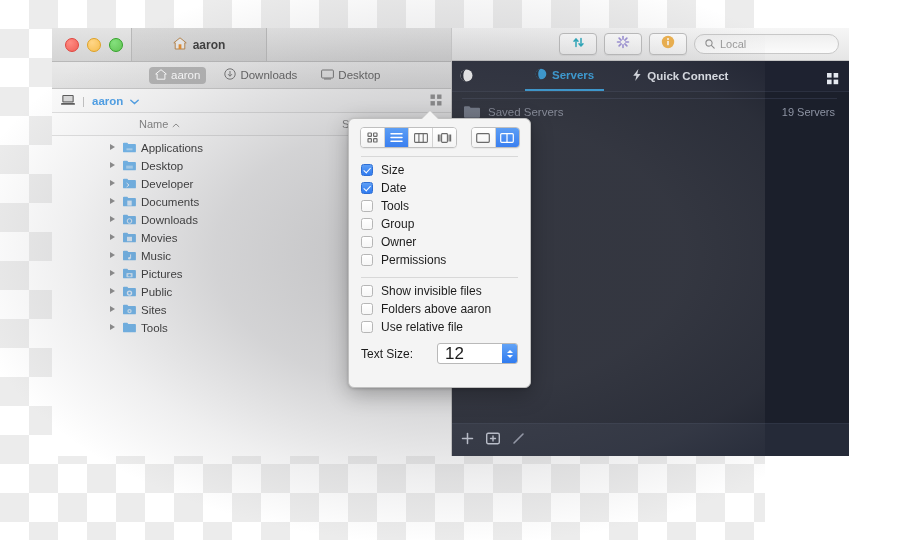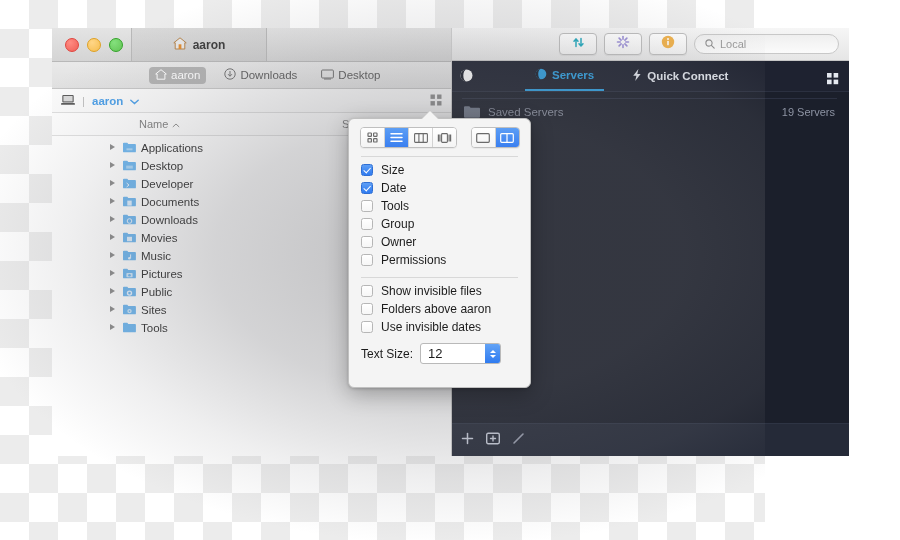--- a/index.html
+++ b/index.html
@@ -266,31 +266,31 @@
     content: "";
     width: 3px; height: 6px;
     border: solid #fff;
     border-width: 0 1.6px 1.6px 0;
     transform: rotate(42deg) translate(-0.5px,-0.8px);
   }
   .grp2 { margin-top: 3px; align-items: center; }
   .textsize-row {
     display: flex; align-items: center; gap: 7px;
     padding: 7px 12px 0 12px;
-    font-size: 12px; color: #1c1c1c;
+    font-size: 12px; color: #1c1c1c; justify-content: space-between;
   }
   .stepper-wrap {
     display: flex; align-items: stretch;
     width: 79px; height: 19px;
     border: 1px solid #b9b9b9;
     border-radius: 3px;
     background: #fff;
     overflow: hidden;
   }
-  .stepper-val { flex:1; font-size: 13px; color:#1c1c1c; display:flex; align-items:center; padding-left:7px; }
+  .stepper-val { flex:1; font-size: 17px; color:#1c1c1c; display:flex; align-items:center; padding-left:7px; }
   .stepper-btns {
     width: 15px;
     background: linear-gradient(to bottom,#62a3f6,#2f7bf0);
     display:flex; flex-direction: column; align-items:center; justify-content:center;
     gap:2px;
   }
   .st-up, .st-dn { width:0;height:0;border-left:3px solid transparent;border-right:3px solid transparent;}
   .st-up { border-bottom: 3.5px solid #fff; }
   .st-dn { border-top: 3.5px solid #fff; }
 </style>
@@ -731,21 +731,21 @@
     <div class="check-row grp2">
       <span class="cbx"></span>
       <span>Show invisible files</span>
     </div>
     <div class="check-row">
       <span class="cbx"></span>
       <span>Folders above aaron</span>
     </div>
     <div class="check-row">
       <span class="cbx"></span>
-      <span>Use invisible dates</span>
+      <span>Use relative file</span>
     </div>
 
     <div class="textsize-row">
       <span>Text Size:</span>
       <div class="stepper-wrap">
         <span class="stepper-val">12</span>
         <span class="stepper-btns">
           <span class="st-up"></span>
           <span class="st-dn"></span>
         </span>

